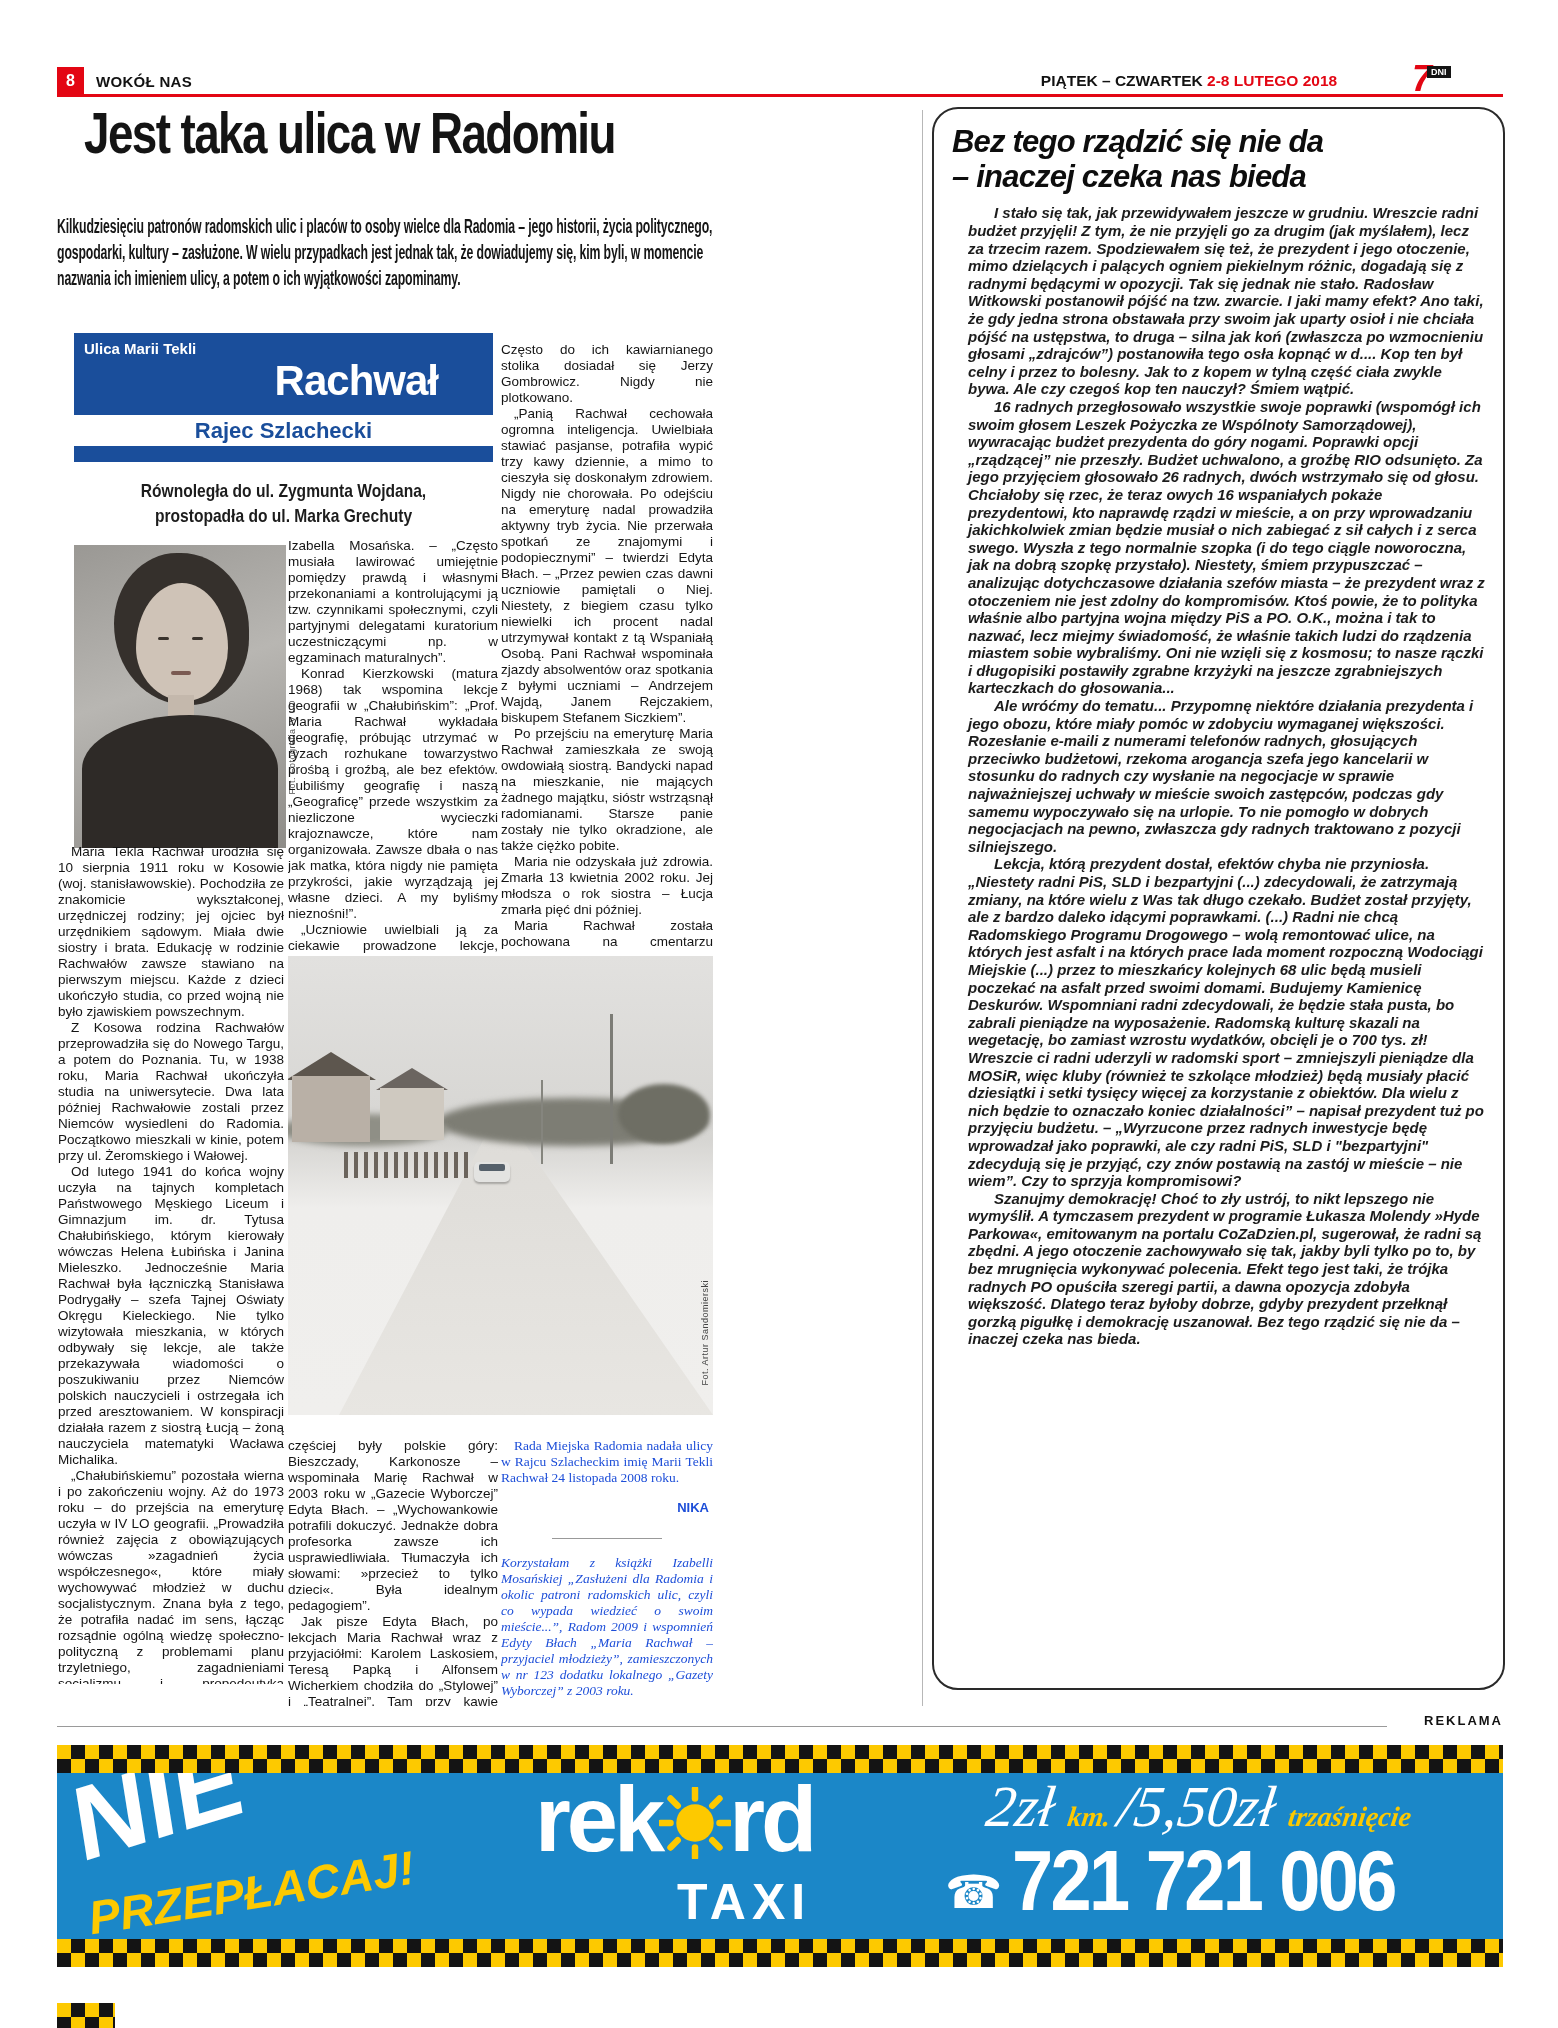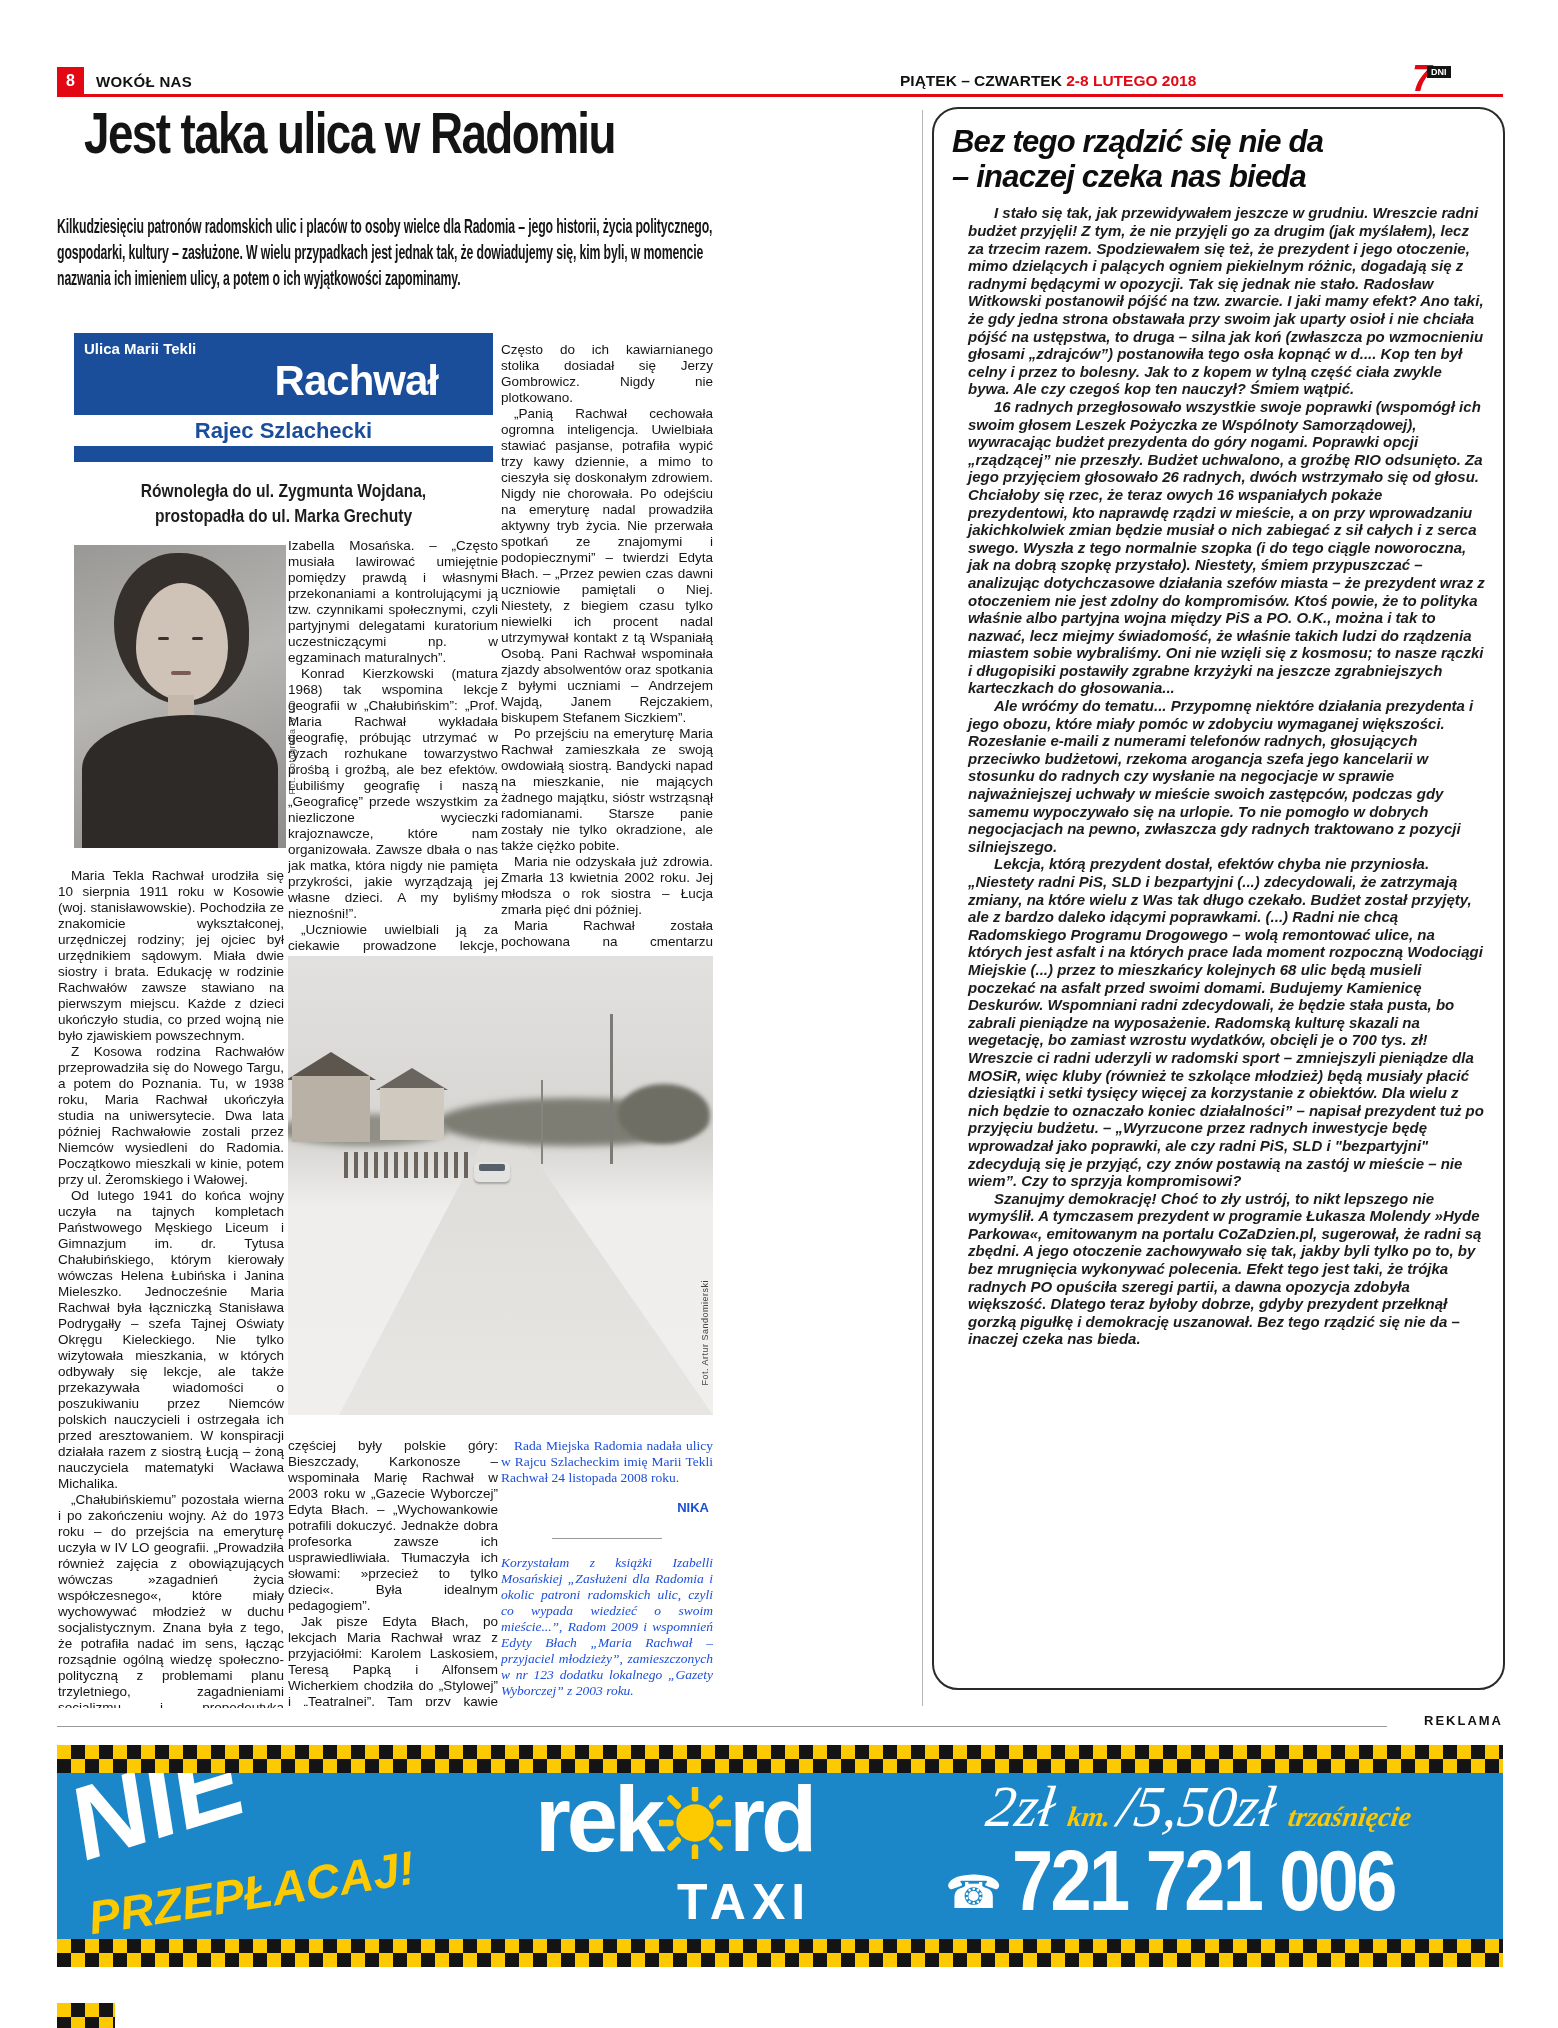--- a/index.html
+++ b/index.html
@@ -4,21 +4,21 @@
 <style>
   html,body{margin:0;padding:0;background:#fff;}
   #page{position:relative;width:1558px;height:2028px;background:#ffffff;
         font-family:"Liberation Sans",sans-serif;color:#121212;overflow:hidden;}
   .abs{position:absolute;}
 
   
   #pgnum{left:57px;top:67px;width:27px;height:27px;background:#e30613;color:#fff;
          font-size:16px;font-weight:bold;display:flex;align-items:center;justify-content:center;}
   #section{left:96px;top:73px;font-size:15px;font-weight:bold;letter-spacing:.3px;}
-  #dateline{left:900px;top:72px;width:498px;text-align:left;font-size:15.5px;font-weight:bold;white-space:nowrap;}
+  #dateline{left:940px;top:72px;width:498px;text-align:center;font-size:15.5px;font-weight:bold;white-space:nowrap;}
   #dateline .red{color:#e30613;}
   #logo7{left:1412px;top:58px;white-space:nowrap;}
   #logo7 .seven{color:#e30613;font-size:36px;font-weight:bold;font-style:italic;}
   #logo7 .dni{display:inline-block;background:#141414;color:#fff;font-size:9px;font-weight:bold;
               padding:1px 4px;position:relative;top:-16px;left:-5px;}
   #redrule{left:57px;top:94px;width:1446px;height:3px;background:#e30613;}
 
   
   #headline{left:84px;top:99px;font-size:58px;font-weight:bold;letter-spacing:-2px;color:#141414;
             white-space:nowrap;transform:scaleX(.79);transform-origin:left top;}
@@ -34,21 +34,21 @@
             text-align:center;line-height:31px;}
   #boxbar{height:16px;background:#1a4e9b;}
   #locnote{left:74px;top:478px;width:419px;text-align:center;font-size:19px;font-weight:bold;
            line-height:25px;transform:scaleX(.82);transform-origin:center top;color:#1c1c1c;}
 
   
   .bodytext{font-family:Liberation Sans, sans-serif;font-size:13.5px;line-height:16px;
             text-align:justify;color:#141414;overflow:hidden;}
   .bodytext p{margin:0;}
   .bodytext p.ind{text-indent:13px;}
-  #col1{left:58px;top:868px;width:226px;height:840px;}
+  #col1{left:58px;top:844px;width:226px;height:840px;}
   #col2a{left:288px;top:538px;width:210px;height:416px;}
   #col3a{left:501px;top:342px;width:212px;height:610px;}
   #col2b{left:288px;top:1438px;width:210px;height:268px;}
   #col3b{left:501px;top:1438px;width:212px;height:268px;overflow:hidden;
          font-family:"Liberation Serif",serif;font-size:13.5px;line-height:16px;color:#1d4ed8;}
   #col3b .closing{text-align:justify;text-indent:13px;margin:0;}
   #byline{text-align:right;font-weight:bold;font-size:13px;font-family:"Liberation Sans",sans-serif;
           margin:14px 4px 0 0;}
   #footdiv{width:110px;height:1px;background:#999;margin:22px auto 16px auto;}
   #footnote{font-style:italic;text-align:justify;margin:0;}

